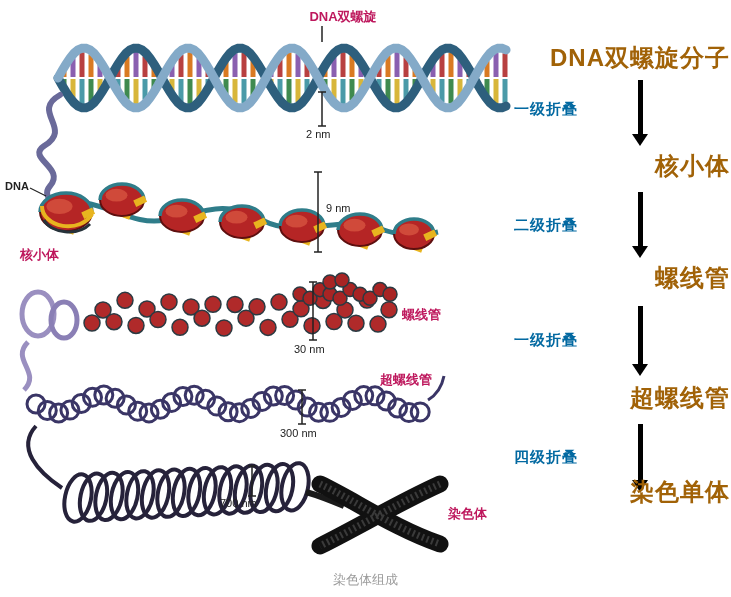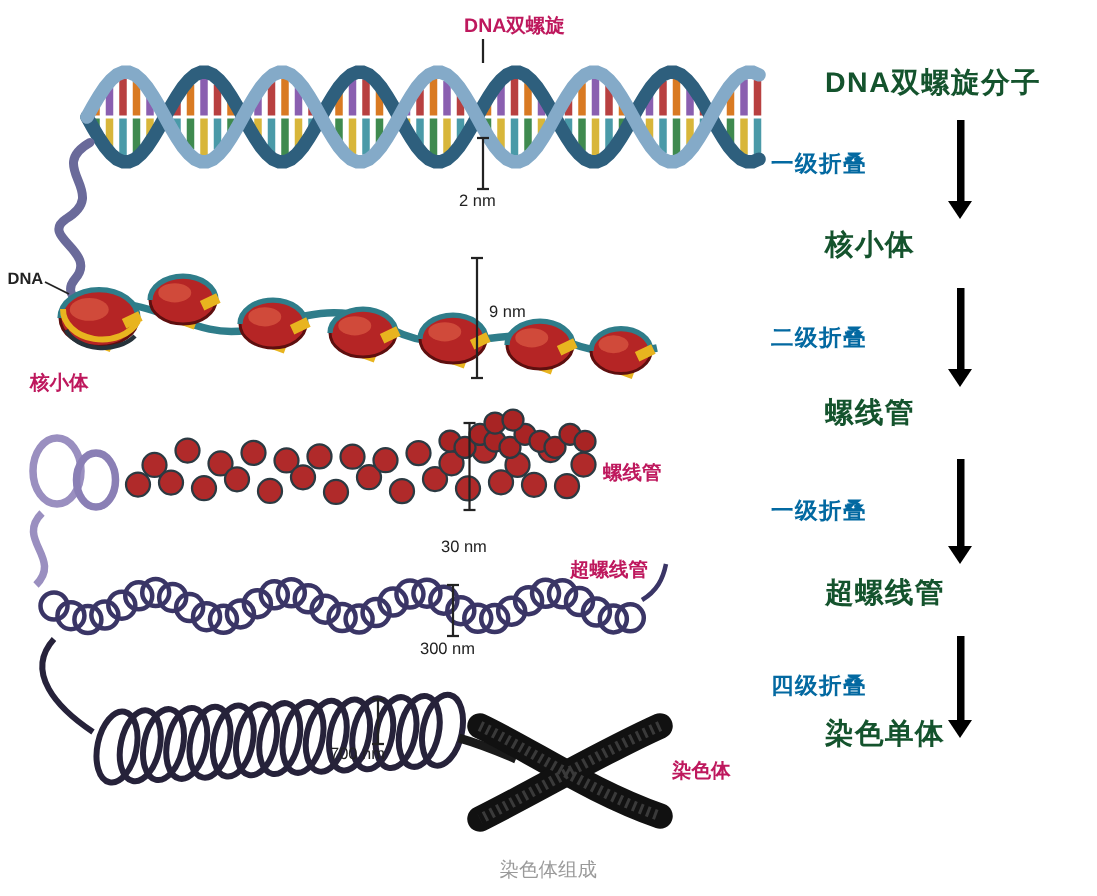--- a/index.html
+++ b/index.html
@@ -1,22 +1,22 @@
 <!DOCTYPE html>
 <html><head>
 <meta charset="utf-8">
 <style>
   *{margin:0;padding:0;box-sizing:border-box}
   html,body{width:731px;height:597px;background:#fff;overflow:hidden;
     font-family:"Liberation Sans","DejaVu Sans",sans-serif;position:relative}
   .stage{position:absolute;left:0;top:0;width:731px;height:597px;background:#fff}
   .art-label{position:absolute;color:#be185d;font-weight:bold;font-size:13px;white-space:nowrap}
   .measure-label{position:absolute;color:#222;font-size:11px;white-space:nowrap}
-  .flow-node{position:absolute;left:550px;width:180px;text-align:left;
-    font-weight:bold;font-size:19px;color:#14532d;white-space:nowrap;letter-spacing:1px}
+  .flow-node{position:absolute;left:550px;width:180px;text-align:right;
+    font-weight:bold;font-size:24px;color:#a16207;white-space:nowrap;letter-spacing:1px}
   .flow-step{position:absolute;left:514px;width:90px;font-weight:bold;font-size:15px;
     color:#0369a1;white-space:nowrap;letter-spacing:1px}
   .v-arrow{position:absolute;left:632px;width:16px;display:flex;flex-direction:column;align-items:center}
   .v-arrow .shaft{width:5px;flex:1 1 auto;background:#000}
   .v-arrow .head{width:0;height:0;border-left:8px solid transparent;
     border-right:8px solid transparent;border-top:12px solid #000}
   .caption{position:absolute;left:0;top:571px;width:731px;text-align:center;color:#9a9a9a;font-size:13px}
   svg{position:absolute;left:0;top:0}
 </style>
 </head>
@@ -268,21 +268,21 @@
       <path d="M320,484 C354,500 394,528 440,544" fill="none" stroke="#3a3a3a" stroke-width="7" stroke-dasharray="2 3"></path>
       <path d="M440,484 C400,502 360,526 320,546" fill="none" stroke="#3a3a3a" stroke-width="7" stroke-dasharray="2 3"></path>
     </svg>
 
   <span class="art-label" style="left:288px;top:8px;width:110px;text-align:center">DNA双螺旋</span>
   <span class="measure-label" style="left:306px;top:128px">2 nm</span>
   <span class="measure-label" style="left:5px;top:180px;font-weight:bold">DNA</span>
   <span class="art-label" style="left:20px;top:246px">核小体</span>
   <span class="measure-label" style="left:326px;top:202px">9 nm</span>
   <span class="art-label" style="left:402px;top:306px">螺线管</span>
-  <span class="measure-label" style="left:294px;top:359px">30 nm</span>
+  <span class="measure-label" style="left:294px;top:343px">30 nm</span>
   <span class="art-label" style="left:380px;top:371px">超螺线管</span>
   <span class="measure-label" style="left:280px;top:427px">300 nm</span>
   <span class="measure-label" style="left:220px;top:497px">700 nm</span>
   <span class="art-label" style="left:448px;top:505px">染色体</span>
 
   <div class="flow-node" style="top:42px">DNA双螺旋分子</div>
 
   <div class="v-arrow" style="top:80px;height:66px">
     <div class="shaft"></div>
     <div class="head"></div>

